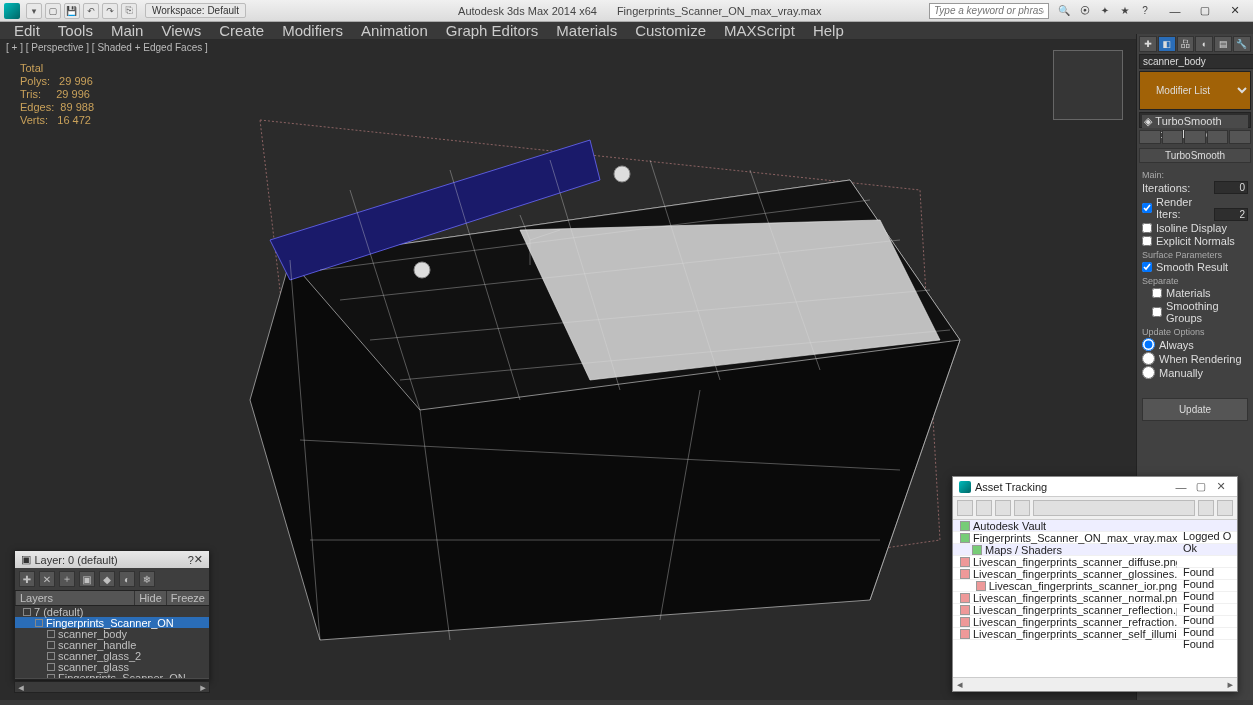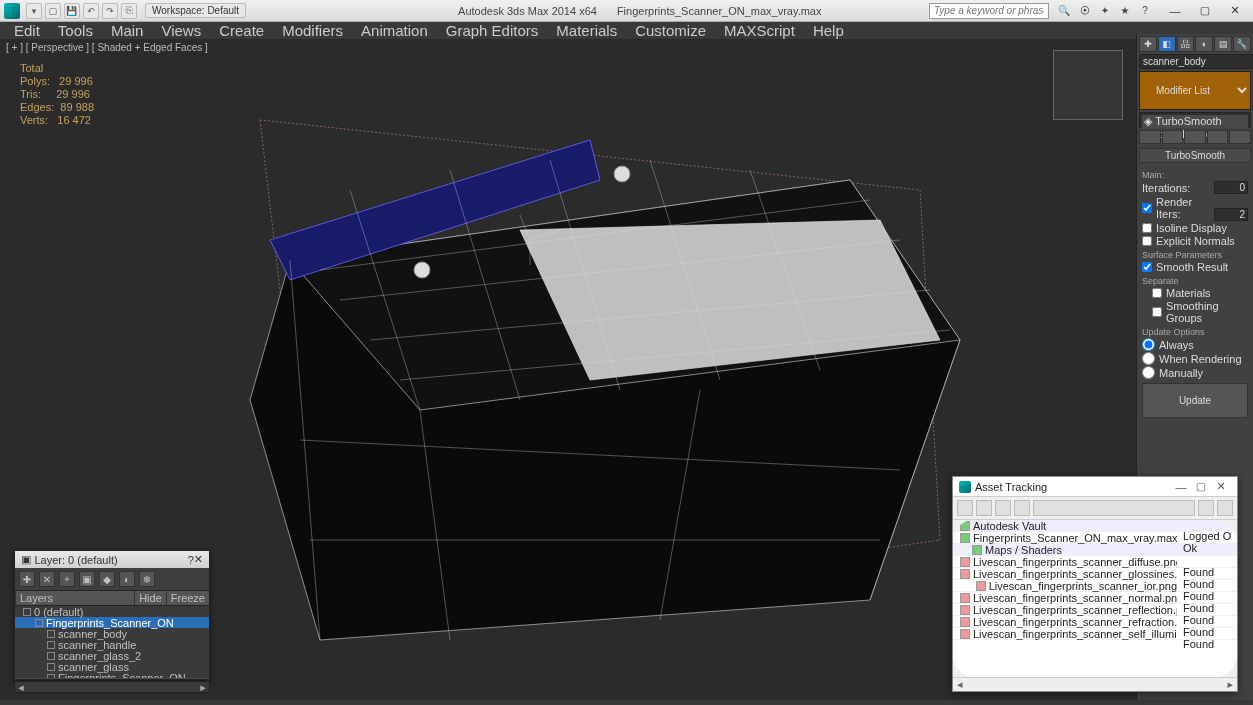--- a/index.html
+++ b/index.html
@@ -45,21 +45,21 @@
 .rpanel .stack .sel { background:#4a4a4a;}
 .rpanel .btnrow { display:flex; gap:1px; margin-bottom:4px;}
 .rpanel .btnrow span { flex:1; height:14px; background:#555; border:1px solid #333;}
 .rpanel .rollup-hd { background:#4a4a4a; border:1px solid #333; text-align:center; padding:1px; margin-bottom:2px; font-size:10px;}
 .rpanel .section { padding:2px 3px; }
 .rpanel label { display:flex; align-items:center; gap:4px; font-size:10px; margin:1px 0;}
 .rpanel label input[type=checkbox]{ width:10px; height:10px;}
 .rpanel .spin { display:flex; justify-content:space-between; align-items:flex-end; margin:1px 0;}
 .rpanel .spin input { width:34px; background:#2e2e2e; border:1px solid #222; color:#ddd; font-size:10px; text-align:right; padding:0 2px;}
 .rpanel .subhd { color:#aaa; font-size:9px; margin-top:3px;}
-.rpanel button { width:100%; background:#555; border:1px solid #333; color:#ddd; font-size:10px; padding:11px; margin-top:3px;}
+.rpanel button { width:100%; background:#555; border:1px solid #333; color:#ddd; font-size:10px; padding:5px; margin-top:18px;}
 
 
 .layerpanel { position:absolute; left:14px; top:550px; width:196px; height:130px; background:#4a4a4a; border:1px solid #222; box-shadow:0 2px 6px rgba(0,0,0,.5); font-size:10px;}
 .layerpanel .hd { background:linear-gradient(#e8e8e8,#d0d0d0); color:#333; padding:2px 6px; display:flex; align-items:center;}
 .layerpanel .hd .ttl { flex:1;}
 .layerpanel .tools { display:flex; gap:4px; padding:3px 4px; background:#3e3e3e; border-bottom:1px solid #222;}
 .layerpanel .tools span { width:16px; height:16px; background:#555; border:1px solid #333; display:inline-flex; align-items:center; justify-content:center; font-size:10px;}
 .layerpanel .colhd { display:flex; background:#555; border-bottom:1px solid #222; font-size:9px;}
 .layerpanel .colhd span:first-child{ flex:1; padding:1px 4px;}
 .layerpanel .colhd span{ padding:1px 4px; border-left:1px solid #333;}
@@ -76,21 +76,21 @@
 .asset .hd .logo { width:12px; height:12px; background:linear-gradient(135deg,#0bb,#066); border-radius:2px; margin-right:4px;}
 .asset .hd .ttl { flex:1; font-size:11px;}
 .asset .hd span.btn { width:20px; text-align:center; color:#555;}
 .asset .menu { display:flex; gap:10px; padding:2px 6px; background:#f4f4f4; border-bottom:1px solid #ccc; font-size:10px;}
 .asset .tools { display:flex; gap:3px; padding:3px 4px; background:#f0f0f0; border-bottom:1px solid #ccc;}
 .asset .tools span { width:16px; height:16px; background:#e0e0e0; border:1px solid #bbb;}
 .asset .tools .sp { flex:1;}
 .asset .cols { display:flex; background:#e8e8e8; border-bottom:1px solid #ccc; font-size:10px;}
 .asset .cols span:first-child{ flex:1; padding:1px 6px;}
 .asset .cols span{ padding:1px 6px; border-left:1px solid #ccc; width:56px;}
-.asset .list { flex:1; background:#fff; overflow:auto;border-radius:21px;}
+.asset .list { flex:1; background:#fff; overflow:auto;}
 .asset .arow { display:flex; align-items:center; padding:0 4px; height:12px; font-size:9px; border-bottom:1px solid #f0f0f0;}
 .asset .arow .nm { flex:1; display:flex; align-items:center; gap:3px; overflow:hidden; white-space:nowrap;}
 .asset .arow .st { width:56px; padding-left:6px;margin-top:20px;}
 .asset .arow .ic { width:10px; height:10px; border:1px solid #999; flex:0 0 auto;}
 .asset .arow .ic.g { background:#7c7;}
 .asset .arow .ic.r { background:#e99;}
 .asset .arow.hdr { background:#eef;}
 .asset .sb { height:14px; background:#eee; border-top:1px solid #ccc; display:flex; align-items:center;}
 .asset .sb span { padding:0 4px; color:#666;}
 
@@ -294,21 +294,21 @@
   </div>
   <div class="colhd">
       <span>Layers</span>
       <span>Hide</span>
       <span>Freeze</span>
     </div>
   <div class="tree" id="layer-tree">
       <div class="row">
         <span class="ind" style="width:6px"></span>
         <span class="dot"></span>
-        <span>0 (default)</span>
+        <span>7 (default)</span>
       </div>
       <div class="row sel">
         <span class="ind" style="width:18px"></span>
         <span class="dot blue"></span>
         <span>Fingerprints_Scanner_ON</span>
       </div>
       <div class="row">
         <span class="ind" style="width:30px"></span>
         <span class="dot"></span>
         <span>scanner_body</span>

